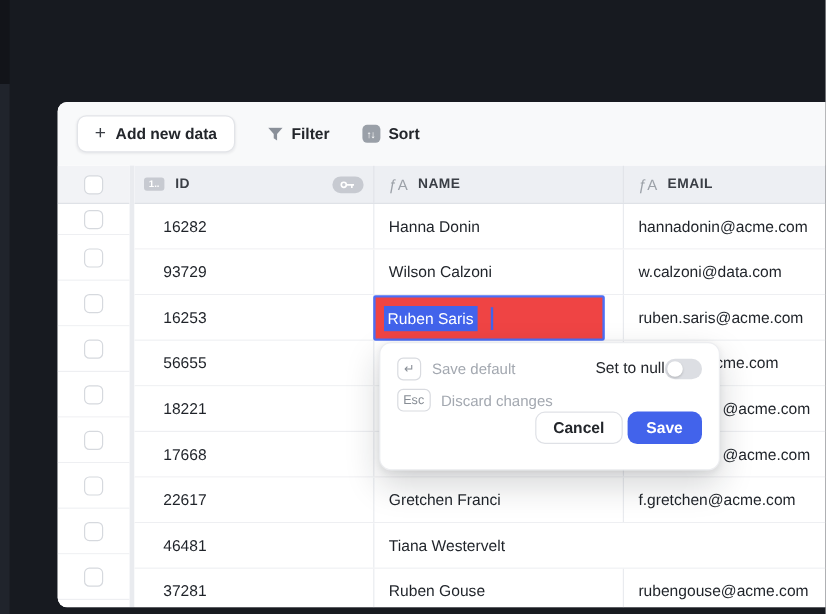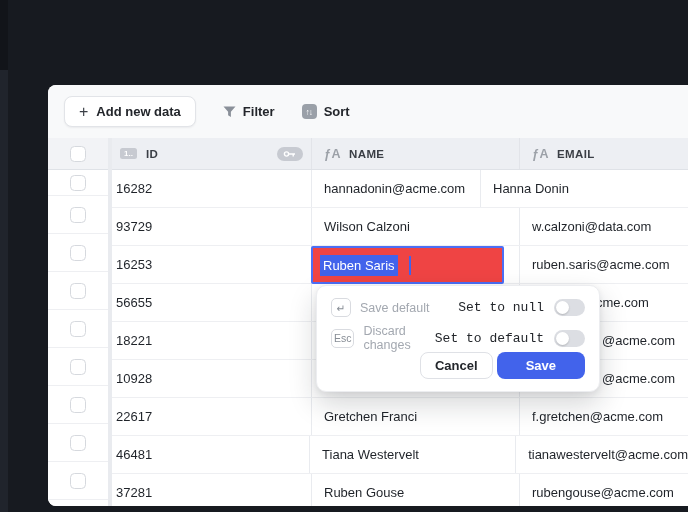--- a/index.html
+++ b/index.html
@@ -50,26 +50,26 @@
   .th-name { width: 208px; padding-left: 12px; gap: 8px; border-left: 1px solid #E2E4E9; }
   .th-email { flex: 1; padding-left: 12px; gap: 8px; border-left: 1px solid #E2E4E9; }
   .num-badge {
     min-width: 17px; height: 11px; background: #C7CAD1; border-radius: 2.5px; color: #fff;
     font-size: 8px; font-weight: 700; line-height: 11px; text-align: center; letter-spacing: 0; padding: 0 1px;
   }
   .key-pill {
     position: absolute; right: 8px; width: 26px; height: 14px; border-radius: 7px; background: #C7CAD1;
     display: flex; align-items: center; justify-content: center;
   }
-  .ficon { font-size: 12.5px; color: #9CA1A8; font-weight: 700; letter-spacing: .5px; }
+  .ficon { font-size: 12.5px; color: #9CA1A8; font-weight: 400; letter-spacing: .5px; }
 
   .tbody { flex: 1; }
   .trow { height: 38px; display: flex; border-bottom: 1px solid #EEEFF2; background: #fff; }
   .cell { display: flex; align-items: center; font-size: 13px; color: #1F2329; cursor: default; }
-  .cid { width: 199px; padding-left: 4px; }
+  .cid { width: 199px; padding-left: 24px; }
   .cname { width: 208px; padding-left: 12px; border-left: 1px solid #E9EBEF; }
   .cemail { flex: 1; padding-left: 12px; border-left: 1px solid #E9EBEF; }
 
   
   .editor {
     position: absolute; left: 263px; top: 161px; width: 193px; height: 38px;
     border: 2px solid #4C6EF5; background: #ef4444; border-radius: 2px;
     display: flex; align-items: center; padding-left: 7px; z-index: 5; cursor: text;
   }
   .sel { background: #4263EB; color: #fff; font-size: 13px; padding: 3px 3px; }
@@ -83,31 +83,31 @@
     z-index: 10; padding: 12px 14px;
   }
   .popup-grid { display: grid; grid-template-columns: 1fr auto; row-gap: 7px; align-items: center; }
   .shortcut { display: flex; align-items: center; gap: 9px; }
   .kbd {
     min-width: 20px; height: 19px; padding: 0 4px; border: 1px solid #D9DBE0; border-radius: 5px;
     display: inline-flex; align-items: center; justify-content: center;
     font-size: 10.5px; color: #878D95; background: #fff;
   }
   .shortcut-label { font-size: 12.5px; color: #A3A8B0; }
-  .toggle-row { display: flex; align-items: center; gap: 10px; justify-content: flex-end; font-family: Liberation Mono, monospace; }
+  .toggle-row { display: flex; justify-content: flex-end; }
   .toggle-label { font-size: 13px; color: #23262B; font-weight: 500; }
   .toggle { width: 31px; height: 17px; border-radius: 9px; background: #DCDEE3; position: relative; display: inline-block; cursor: pointer; }
   .knob { position: absolute; left: 2px; top: 2px; width: 13px; height: 13px; border-radius: 50%; background: #fff; box-shadow: 0 1px 2px rgba(0,0,0,.18); }
   .popup-buttons { display: flex; justify-content: flex-end; gap: 4px; margin-top: 0; }
   .btn-cancel {
     height: 27px; padding: 0 14px; background: #fff; border: 1px solid #DFE1E6; border-radius: 8px;
     font: 600 13px "Liberation Sans", sans-serif; color: #23262B; cursor: pointer;
   }
   .btn-save {
-    height: 27px; padding: 0 29px; background: #4263EB; border: none; border-radius: 8px;
+    height: 27px; padding: 0 16px; background: #4263EB; border: none; border-radius: 8px;
     font: 600 13px "Liberation Sans", sans-serif; color: #fff; cursor: pointer;
   }
 </style>
 </head>
 <body>
 
 <div class="strip-top"></div>
 <div class="strip-side"></div>
 
 <div class="card">
@@ -182,22 +182,22 @@
           <span>NAME</span>
         </div>
         <div class="th th-email">
           <span class="ficon">ƒA</span>
           <span>EMAIL</span>
         </div>
       </div>
       <div class="tbody" id="tbody">
           <div class="trow">
             <div class="cell cid">16282</div>
+            <div class="cell cname">Hanna Donin</div>
             <div class="cell cemail">hannadonin@acme.com</div>
-            <div class="cell cname">Hanna Donin</div>
           </div>
           <div class="trow">
             <div class="cell cid">93729</div>
             <div class="cell cname">Wilson Calzoni</div>
             <div class="cell cemail">w.calzoni@data.com</div>
           </div>
           <div class="trow">
             <div class="cell cid">16253</div>
             <div class="cell cname"></div>
             <div class="cell cemail">ruben.saris@acme.com</div>
@@ -206,33 +206,32 @@
             <div class="cell cid">56655</div>
             <div class="cell cname"></div>
             <div class="cell cemail" style="padding-left: 76px;">cme.com</div>
           </div>
           <div class="trow">
             <div class="cell cid">18221</div>
             <div class="cell cname"></div>
             <div class="cell cemail" style="padding-left: 82px;">@acme.com</div>
           </div>
           <div class="trow">
-            <div class="cell cid">10928</div>
+            <div class="cell cid">17668</div>
             <div class="cell cname"></div>
             <div class="cell cemail" style="padding-left: 82px;">@acme.com</div>
           </div>
           <div class="trow">
             <div class="cell cid">22617</div>
             <div class="cell cname">Gretchen Franci</div>
             <div class="cell cemail">f.gretchen@acme.com</div>
           </div>
           <div class="trow">
             <div class="cell cid">46481</div>
             <div class="cell cname">Tiana Westervelt</div>
-            <div class="cell cemail">tianawestervelt@acme.com</div>
           </div>
           <div class="trow">
             <div class="cell cid">37281</div>
             <div class="cell cname">Ruben Gouse</div>
             <div class="cell cemail">rubengouse@acme.com</div>
           </div>
         </div>
     </div>
   </div>
 
@@ -250,26 +249,20 @@
       <div class="toggle-row">
         <span class="toggle-label">Set to null</span>
         <span class="toggle">
             <span class="knob"></span>
           </span>
       </div>
       <div class="shortcut">
         <span class="kbd">Esc</span>
         <span class="shortcut-label">Discard changes</span>
       </div>
-      <div class="toggle-row">
-        <span class="toggle-label">Set to default</span>
-        <span class="toggle">
-            <span class="knob"></span>
-          </span>
-      </div>
     </div>
     <div class="popup-buttons">
       <button class="btn-cancel">Cancel</button>
       <button class="btn-save">Save</button>
     </div>
   </div>
 
 </div>
 
 </body></html>

